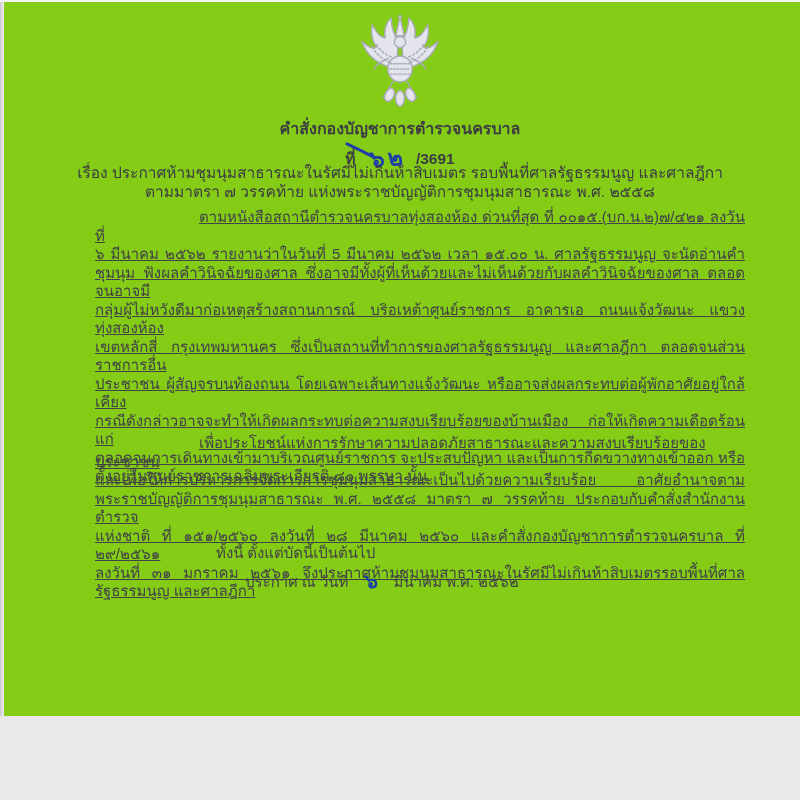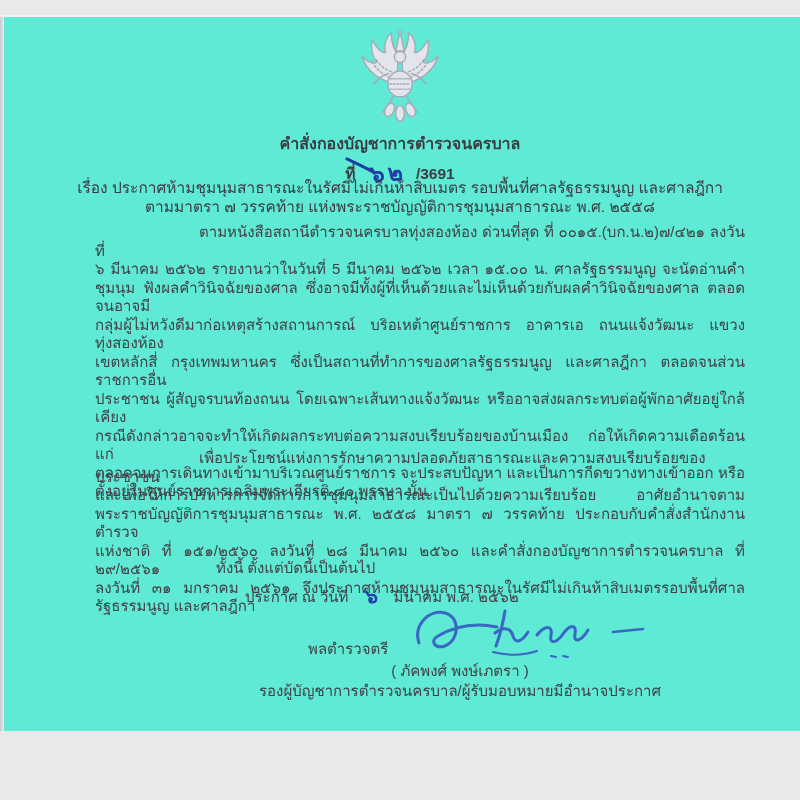--- a/index.html
+++ b/index.html
@@ -1,39 +1,39 @@
 <!DOCTYPE html>
 <html><head>
 <meta charset="utf-8">
 <style>
   html,body{margin:0;padding:0;background:#e9e9ec;}
   .page{
-    position:relative;width:800px;height:716px;margin:15px auto;
-    background:#5eead4;overflow:hidden;
+    position:relative;width:800px;height:716px;margin:0 auto;
+    background:#84cc16;overflow:hidden;
     font-family:"Liberation Sans","DejaVu Sans",sans-serif;
     color:#3f3f46;
   }
   .edge-left{position:absolute;left:0;top:0;width:4px;height:100%;
     background:linear-gradient(90deg,#c7c7ce,#ededf1);}
   .edge-top{position:absolute;left:0;top:0;width:100%;height:2px;background:#f2f2f5;}
 
   .emblem{position:absolute;top:12px;left:0;width:100%;display:flex;justify-content:center;}
 
   .hline{position:absolute;left:0;width:100%;text-align:center;white-space:nowrap;}
   .h-title{top:116px;font-size:16px;font-weight:bold;color:#3c3c44;}
   .h-number{top:138px;font-size:15.5px;font-weight:bold;color:#3c3c44;}
   .h-subject{top:160px;font-size:15.5px;font-weight:normal;color:#3c3c44;text-align:center;}
   .h-law{top:179px;font-size:15.5px;font-weight:normal;color:#3c3c44;}
 
   .hw{color:#1d3fa6;font-weight:bold;display:inline-block;position:relative;}
   .hw-big{font-size:23px;transform:rotate(-4deg);top:2px;margin:0 6px 0 10px;letter-spacing:3px;}
   .hw-swash{position:absolute;left:-24px;top:-1px;}
   .hw-day{font-size:20px;transform:rotate(-6deg);margin:0 12px;top:1px;}
 
-  .bodyblock{position:absolute;left:95px;width:650px;font-size:15px;color:#424248;}
+  .bodyblock{position:absolute;left:95px;width:650px;font-size:15px;color:#424248;text-decoration:underline;}
   .para1{top:208px;}
   .para2{top:434px;}
   .line{line-height:18.5px;text-align:justify;text-align-last:justify;}
   .line.first{text-indent:104px;}
   .line.no-j{text-align-last:auto;text-align:left;}
 
   .effective{position:absolute;left:112px;top:541px;width:650px;font-size:15px;
     padding-left:104px;box-sizing:border-box;color:#424248;font-family:Liberation Serif, serif;}
   .dateline{position:absolute;left:95px;top:564px;width:650px;font-size:15px;
     padding-left:150px;box-sizing:border-box;color:#424248;white-space:nowrap;}
@@ -128,32 +128,16 @@
   </div>
 
   <div class="effective">ทั้งนี้ ตั้งแต่บัดนี้เป็นต้นไป</div>
 
   <div class="dateline">
     <span>ประกาศ ณ วันที่</span>
     <span class="hw hw-day">๖</span>
     <span>มีนาคม พ.ศ. ๒๕๖๒</span>
   </div>
 
-  <div class="sig-block">
-    <svg class="sig-scribble" width="280" height="62" viewBox="0 0 280 62" aria-hidden="true">
-      <g stroke="#3a66c4" stroke-width="3" fill="none" stroke-linecap="round">
-        <path d="M14,42 C8,24 24,8 40,12 C56,16 54,40 40,45 C30,48 24,40 33,35 C52,24 72,22 92,26"></path>
-        <path d="M100,10 C98,22 95,34 91,45"></path>
-        <path d="M90,32 C98,25 106,27 108,35 C110,43 117,41 123,31"></path>
-        <path d="M132,34 C140,24 148,24 146,34 C144,43 151,43 158,33 C165,23 172,23 170,33 C168,42 176,41 183,29"></path>
-        <path d="M208,31 L238,28" stroke-width="2.6"></path>
-        <path d="M88,51 C104,55 120,54 132,50" stroke-width="2"></path>
-        <path d="M146,55 l5,1 M158,55 l5,1" stroke-width="2"></path>
-      </g>
-    </svg>
-    <div class="sig-rank">พลตำรวจตรี</div>
-    <div class="sig-name">( ภัคพงศ์  พงษ์เภตรา )</div>
-    <div class="sig-pos">รองผู้บัญชาการตำรวจนครบาล/ผู้รับมอบหมายมีอำนาจประกาศ</div>
-  </div>
 
   <div class="footer-strip"></div>
   <div class="footer-line"></div>
 </div>
 
 </body></html>

